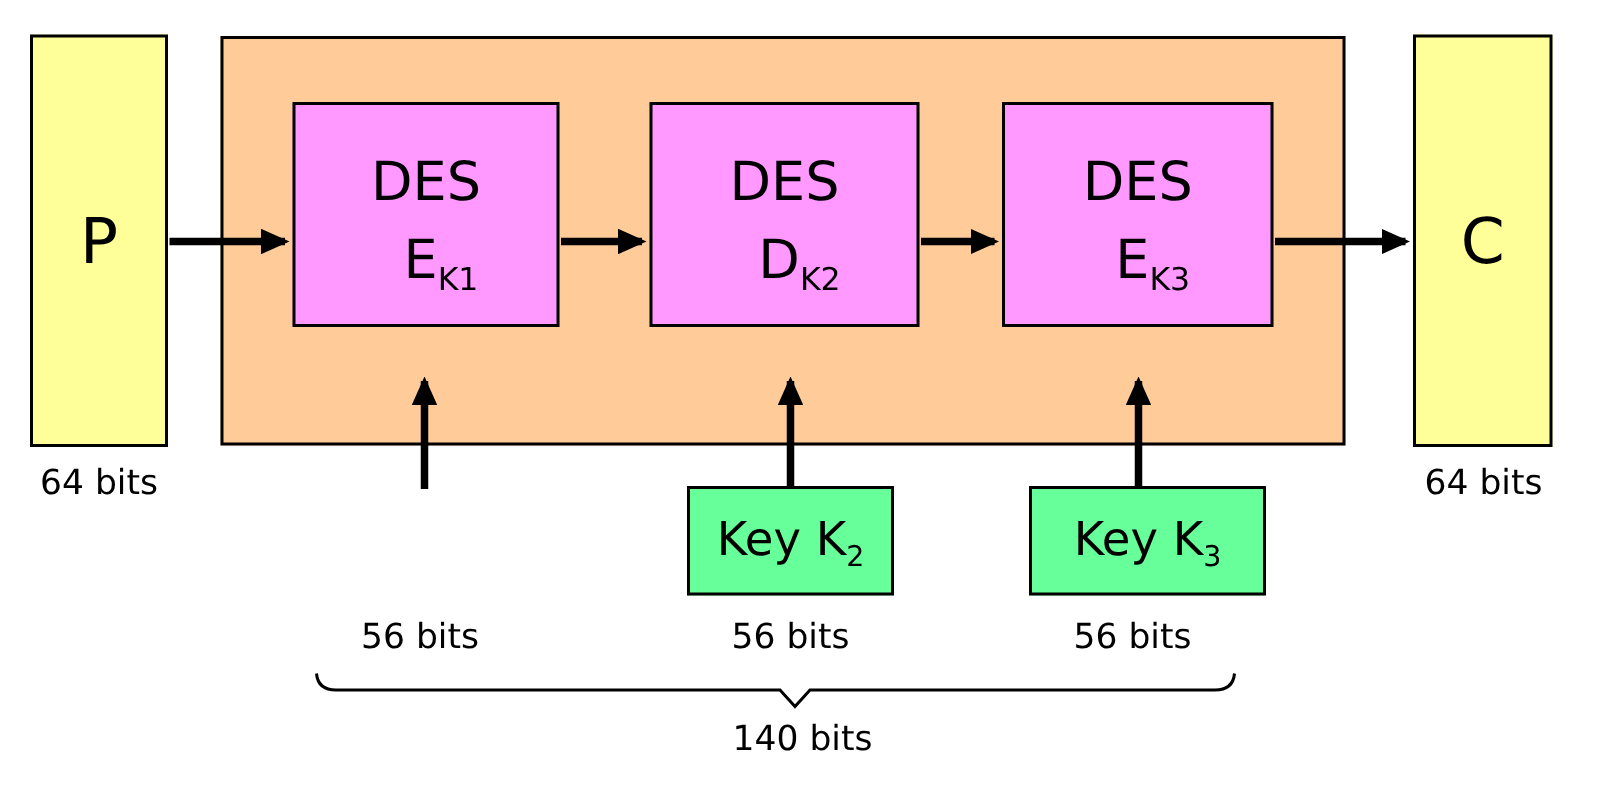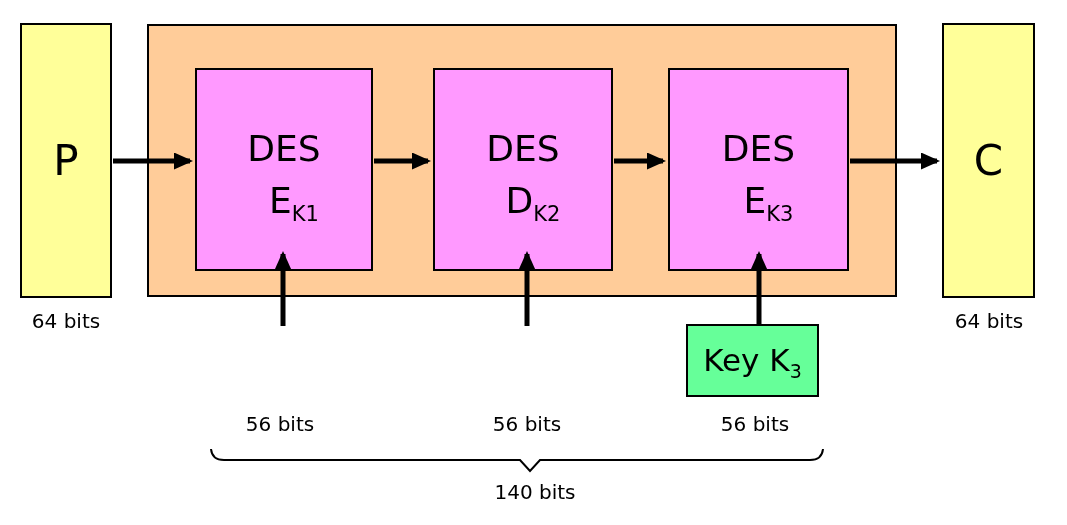--- a/index.html
+++ b/index.html
@@ -42,45 +42,45 @@
     left: 147px; top: 24px; width: 750px; height: 273px;
     background: var(--container-fill);
     border: 2px solid var(--border);
   }
   .stage-box {
     background: var(--stage-fill);
     flex-direction: column;
     justify-content: center;
     padding-top: 10px;
     row-gap: 16px;
-    top: 68px; height: 203px;
+    top: 68px; height: 150px;
   }
   .stage-1 { left: 195px; width: 178px; }
   .stage-2 { left: 433px; width: 180px; }
   .stage-3 { left: 668px; width: 181px; }
   .stage-title { font-size: 36px; line-height: 1; }
   .stage-op { font-size: 36px; line-height: 1; margin-left: 20px; }
   .stage-op sub, .key-label sub {
     line-height: 0;
   }
   .stage-op sub { font-size: 21px; vertical-align: -8px; }
   .key-box {
     background: var(--key-fill);
     top: 324px; height: 73px;
   }
   .key-1 { left: 212px; width: 136px; }
   .key-2 { left: 458px; width: 138px; }
-  .key-3 { left: 686px; width: 133px; }
+  .key-3 { left: 686px; width: 158px; }
   .key-label { font-size: 31px; line-height: 1; }
   .key-label sub { font-size: 19px; vertical-align: -7px; }
   .bits-label {
     position: absolute;
     width: 130px;
     text-align: center;
-    font-size: 20px;
+    font-size: 23px;
     line-height: 1.1;
   }
   .bits-p   { left: 1px;   top: 310px; }
   .bits-c   { left: 924px; top: 310px; }
   .bits-k1  { left: 215px; top: 413px; }
   .bits-k2  { left: 462px; top: 413px; }
   .bits-k3  { left: 690px; top: 413px; }
   .bits-total { left: 470px; top: 481px; }
   svg.overlay {
     position: absolute;
@@ -112,20 +112,23 @@
   <div class="box stage-box stage-3">
     <span class="stage-title">DES</span>
     <span class="stage-op"><span>E</span><sub>K3</sub></span>
   </div>
 
   <div class="box io-box c-box">
     <span>C</span>
   </div>
   <div class="bits-label bits-c">64 bits</div>
 
+  <div class="box key-box key-2">
+    <span class="key-label"><span>Key K</span><sub>2</sub></span>
+  </div>
   <div class="box key-box key-3">
     <span class="key-label"><span>Key K</span><sub>3</sub></span>
   </div>
 
   <div class="bits-label bits-k1">56 bits</div>
   <div class="bits-label bits-k2">56 bits</div>
   <div class="bits-label bits-k3">56 bits</div>
 
   <div class="bits-label bits-total">140 bits</div>
 

